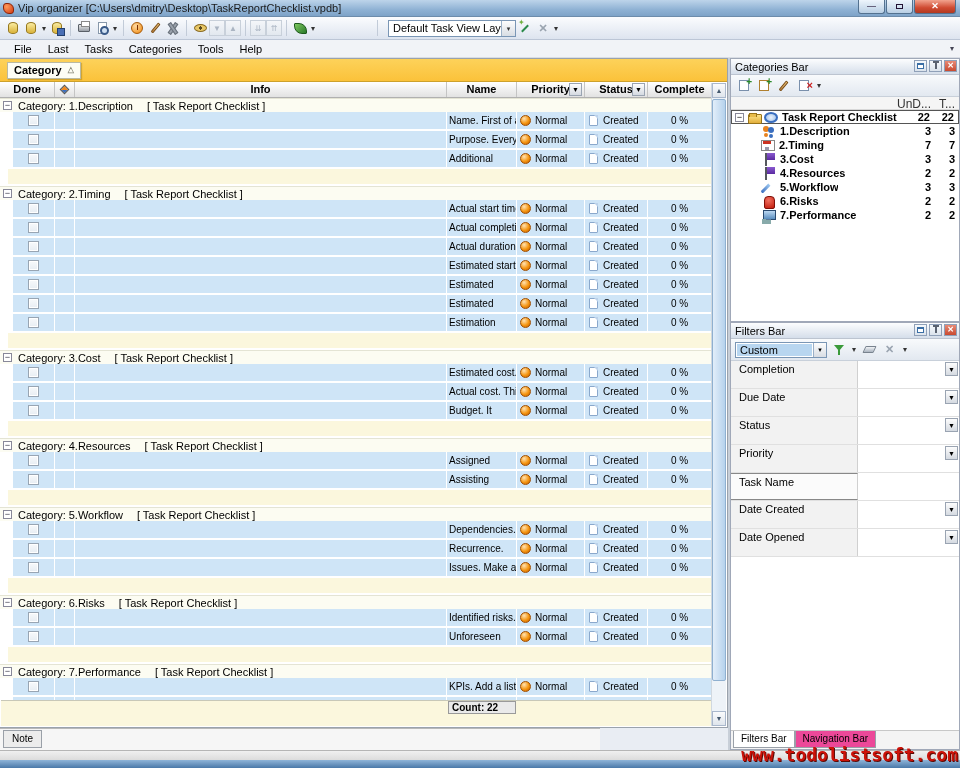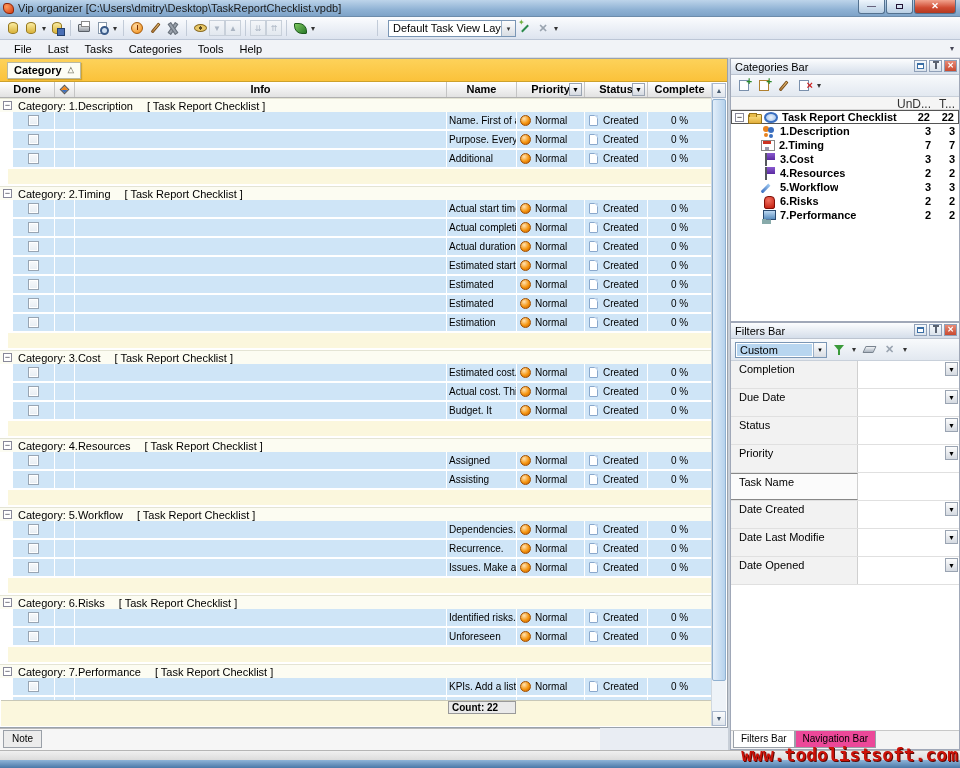--- a/index.html
+++ b/index.html
@@ -732,25 +732,20 @@
         <div class="frow sel">
           <div class="flabel">Task Name</div>
           <div class="fvalue"></div>
         </div>
         <div class="frow">
           <div class="flabel">Date Created</div>
           <div class="fvalue"></div>
           <div class="fdd">▼</div>
         </div>
         <div class="frow">
-          <div class="flabel">Date Last Modifie</div>
-          <div class="fvalue"></div>
-          <div class="fdd">▼</div>
-        </div>
-        <div class="frow">
           <div class="flabel">Date Opened</div>
           <div class="fvalue"></div>
           <div class="fdd">▼</div>
         </div>
       </div>
     <div class="ftabs" id="filter-tabs">
         <div class="ftab active">Filters Bar</div>
         <div class="ftab">Navigation Bar</div>
       </div>
   </div>

